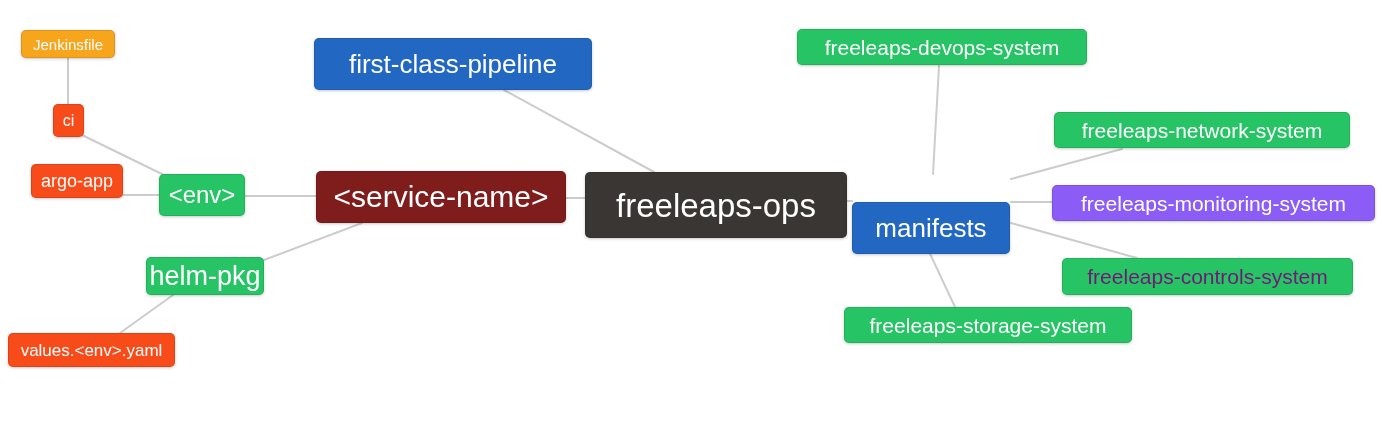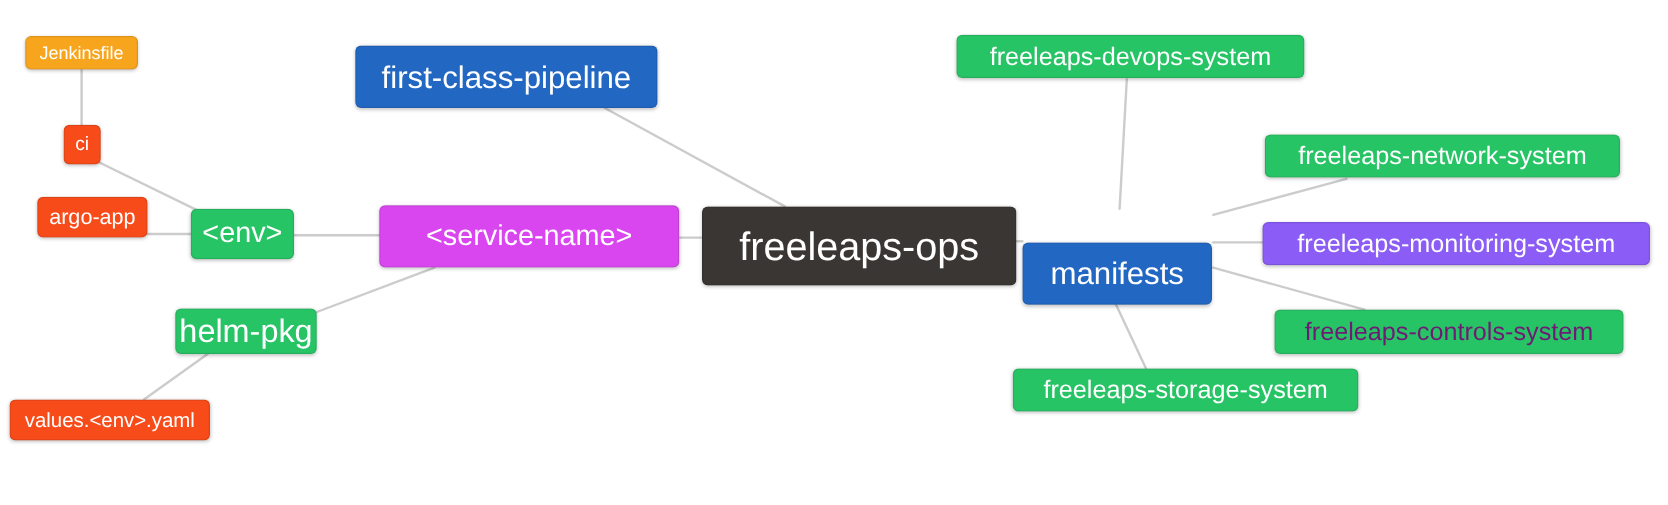--- a/index.html
+++ b/index.html
@@ -56,22 +56,22 @@
       <line x1="504" y1="90" x2="654" y2="172" stroke="#cccccc" stroke-width="2" stroke-linecap="round"></line>
       <line x1="847" y1="201" x2="852" y2="201" stroke="#cccccc" stroke-width="2" stroke-linecap="round"></line>
       <line x1="933" y1="174" x2="939" y2="66" stroke="#cccccc" stroke-width="2" stroke-linecap="round"></line>
       <line x1="1011" y1="179" x2="1122" y2="149" stroke="#cccccc" stroke-width="2" stroke-linecap="round"></line>
       <line x1="1011" y1="202" x2="1052" y2="202" stroke="#cccccc" stroke-width="2" stroke-linecap="round"></line>
       <line x1="1011" y1="223" x2="1137" y2="258" stroke="#cccccc" stroke-width="2" stroke-linecap="round"></line>
       <line x1="917" y1="226" x2="955" y2="307" stroke="#cccccc" stroke-width="2" stroke-linecap="round"></line>
     </svg>
 
 <div class="node" style="left: 585px; top: 172px; width: 262px; height: 66px; font-size: 33px; background: rgb(58, 54, 51); color: rgb(255, 255, 255);">freeleaps-ops</div>
-    <div class="node" style="left: 296px; top: 38px; width: 252px; height: 52px; font-size: 26px; background: rgb(34, 104, 195); color: rgb(255, 255, 255);">first-class-pipeline</div>
-    <div class="node" style="left: 316px; top: 171px; width: 250px; height: 52px; font-size: 24px; background: #d946ef; color: rgb(255, 255, 255);">&lt;service-name&gt;</div>
+    <div class="node" style="left: 314px; top: 38px; width: 278px; height: 52px; font-size: 26px; background: rgb(34, 104, 195); color: rgb(255, 255, 255);">first-class-pipeline</div>
+    <div class="node" style="left: 316px; top: 171px; width: 250px; height: 52px; font-size: 30px; background: #7f1d1d; color: rgb(255, 255, 255);">&lt;service-name&gt;</div>
     <div class="node" style="left: 852px; top: 174px; width: 158px; height: 52px; font-size: 26px; background: rgb(34, 104, 195); color: rgb(255, 255, 255); margin-top: 28px;">manifests</div>
     <div class="node" style="left: 159px; top: 174px; width: 86px; height: 42px; font-size: 24px; background: rgb(39, 196, 102); color: rgb(255, 255, 255);">&lt;env&gt;</div>
     <div class="node" style="left: 146px; top: 257px; width: 118px; height: 38px; font-size: 27px; background: rgb(39, 196, 102); color: rgb(255, 255, 255); text-align: center;">helm-pkg</div>
     <div class="node" style="left: 21px; top: 30px; width: 94px; height: 28px; font-size: 15px; background: rgb(248, 165, 30); color: rgb(255, 255, 255);">Jenkinsfile</div>
     <div class="node" style="left: 53px; top: 104px; width: 31px; height: 33px; font-size: 16px; background: rgb(248, 75, 26); color: rgb(255, 255, 255);">ci</div>
     <div class="node" style="left: 31px; top: 164px; width: 92px; height: 34px; font-size: 18px; background: rgb(248, 75, 26); color: rgb(255, 255, 255);">argo-app</div>
     <div class="node" style="left: 8px; top: 333px; width: 167px; height: 34px; font-size: 17px; background: rgb(248, 75, 26); color: rgb(255, 255, 255);">values.&lt;env&gt;.yaml</div>
     <div class="node" style="left: 797px; top: 29px; width: 290px; height: 36px; font-size: 21px; background: rgb(39, 196, 102); color: rgb(255, 255, 255);">freeleaps-devops-system</div>
     <div class="node" style="left: 1054px; top: 112px; width: 296px; height: 36px; font-size: 21px; background: rgb(39, 196, 102); color: rgb(255, 255, 255); text-align: center;">freeleaps-network-system</div>
     <div class="node" style="left: 1052px; top: 185px; width: 323px; height: 36px; font-size: 21px; background: #8b5cf6; color: rgb(255, 255, 255);">freeleaps-monitoring-system</div>

